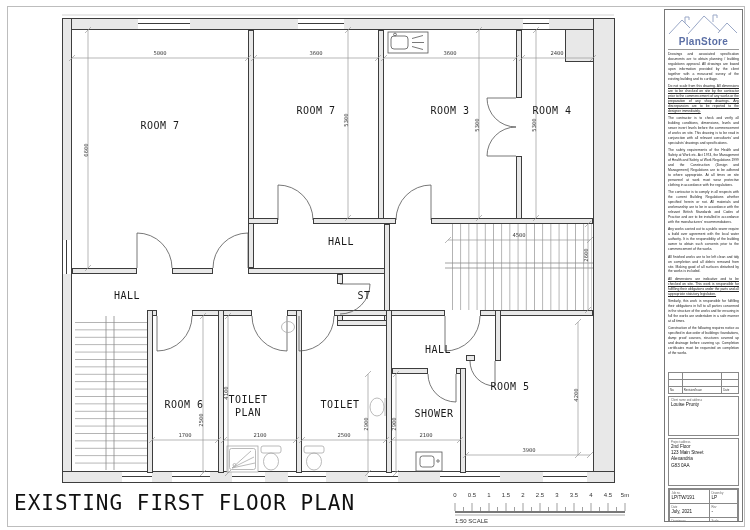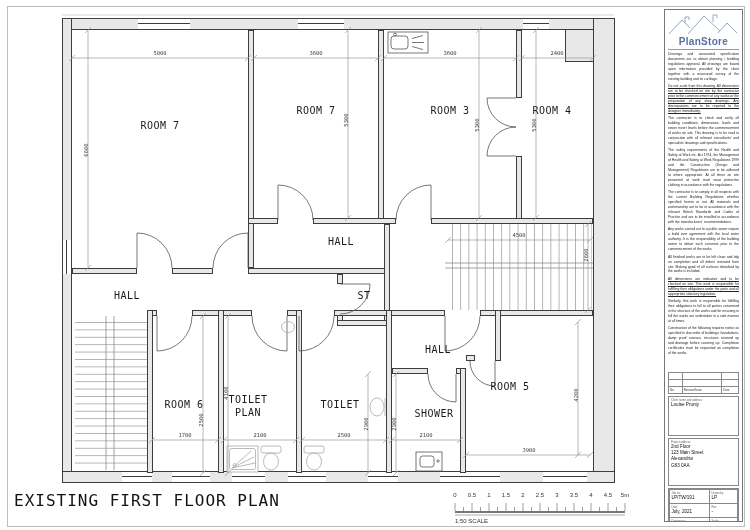--- a/index.html
+++ b/index.html
@@ -15,21 +15,21 @@
   .winv{position:absolute;width:10px;background:#fff;border-left:1px solid #3d3d3d;
         border-right:1px solid #3d3d3d;box-sizing:border-box}
   .winv::after{content:"";position:absolute;top:0;bottom:0;left:3px;width:1px;background:#3d3d3d}
   .rlabel{position:absolute;transform:translateX(-50%);font-family:"DejaVu Sans Mono",monospace;
           font-size:10px;color:#1a1a1a;letter-spacing:.5px;white-space:nowrap}
   .dim{position:absolute;transform:translateX(-50%);font-family:"DejaVu Sans Mono",monospace;
        font-size:5.5px;color:#444;white-space:nowrap}
   .dimv{position:absolute;transform:translate(-50%,-50%) rotate(-90deg);
         font-family:"DejaVu Sans Mono",monospace;font-size:5.5px;color:#444;white-space:nowrap}
   .ptitle{position:absolute;left:14px;top:491px;font-family:"DejaVu Sans Mono",monospace;
-          font-size:16px;letter-spacing:1px;color:#111}
+          font-size:21px;letter-spacing:1px;color:#111}
   .slabel{position:absolute;transform:translateX(-50%);font-size:6px;color:#333}
   .scap{position:absolute;font-size:6px;color:#333}
   .sheetborder{position:absolute;left:7px;top:6px;width:736px;height:519px;
                border:1px solid #bdbdbd;pointer-events:none}
   
   .tblock{position:absolute;left:664px;top:9px;width:79px;height:513px;border:1px solid #777;
           background:#fff;box-sizing:border-box;padding:2px 3px;overflow:hidden}
   .tb-brand{text-align:center;font-size:10px;font-weight:bold;color:#5b6fa5;letter-spacing:.3px;margin:0}
   .tb-rule{border:none;border-top:1px solid #999;margin:2px 0}
   .tb-notes{height:318px;overflow:hidden}

